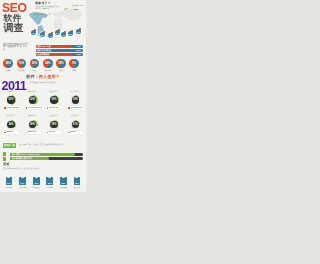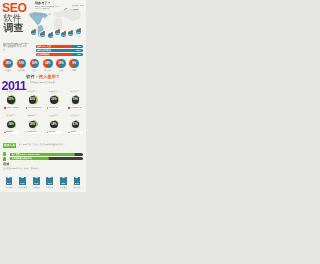--- a/index.html
+++ b/index.html
@@ -4,21 +4,21 @@
 <style>
   html,body{margin:0;padding:0;background:#e6e7e2;}
   body{width:86px;height:264px;overflow:hidden;
        font-family:"Liberation Sans",sans-serif;}
   .page{position:relative;width:86px;height:192px;background:#f3f3ef;overflow:hidden;}
   .abs{position:absolute;}
   .tiny{font-size:1.6px;line-height:2.1px;color:#7c7f79;letter-spacing:0;}
   
   #logo{left:2px;top:2.6px;font-size:12.2px;line-height:11px;font-weight:bold;
         color:#e0481f;letter-spacing:-0.4px;font-family:"Liberation Sans",sans-serif;}
-  #cn1{left:3.6px;top:14px;font-size:8.8px;line-height:9px;font-weight:normal;color:#4a4d47;}
+  #cn1{left:3.6px;top:14px;font-size:8.8px;line-height:9px;font-weight:bold;color:#4a4d47;}
   #cn2{left:3.6px;top:23px;font-size:10px;line-height:9px;font-weight:bold;color:#4a4d47;}
   #yr{left:1.6px;top:32.6px;font-size:12.6px;line-height:11px;font-weight:bold;color:#4c1d95;letter-spacing:-0.7px;margin-top:48px;}
   #hdrtxt{left:3px;top:42.6px;width:27px;font-size:2.2px;line-height:2.45px;color:#83867f;}
   #sub1{left:35px;top:2.2px;font-size:3.1px;line-height:3.6px;font-weight:bold;color:#4a4d47;}
   #sub1p{left:35px;top:6.4px;width:25px;}
   #hlogo{left:64px;top:7.6px;width:20px;height:7px;}
   #hlogo svg{position:absolute;left:0;top:0.2px;}
   #hlogotop{left:58px;top:3.6px;width:26px;font-size:1.7px;line-height:2px;color:#8a8d87;text-align:right;}
   
   #map{left:25px;top:8px;width:61px;height:38px;}

